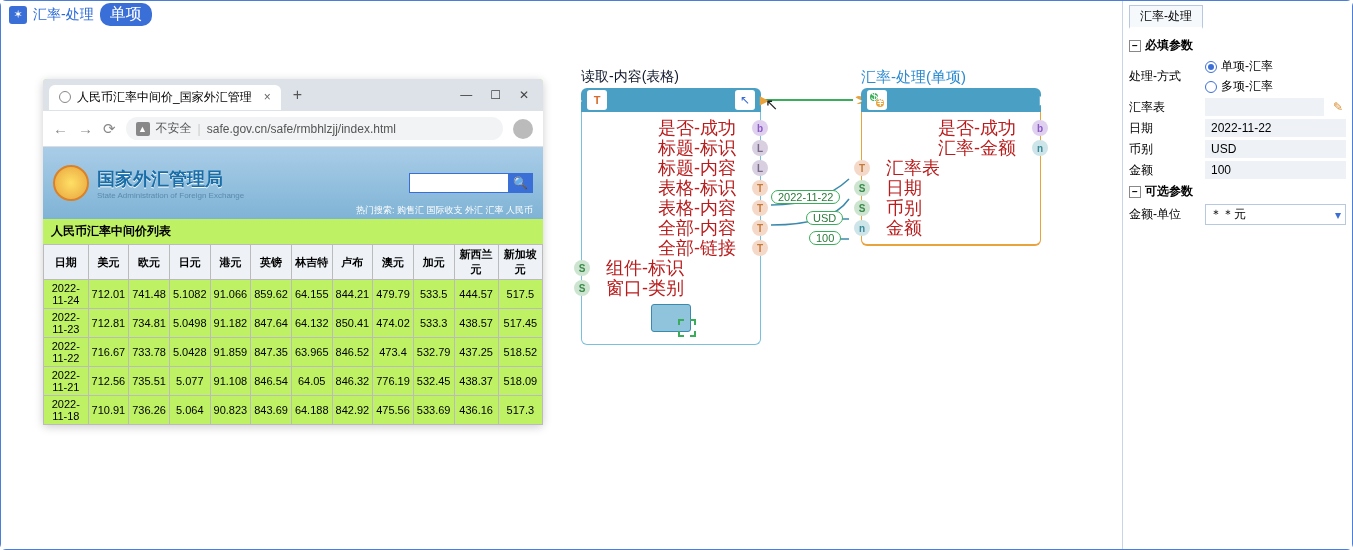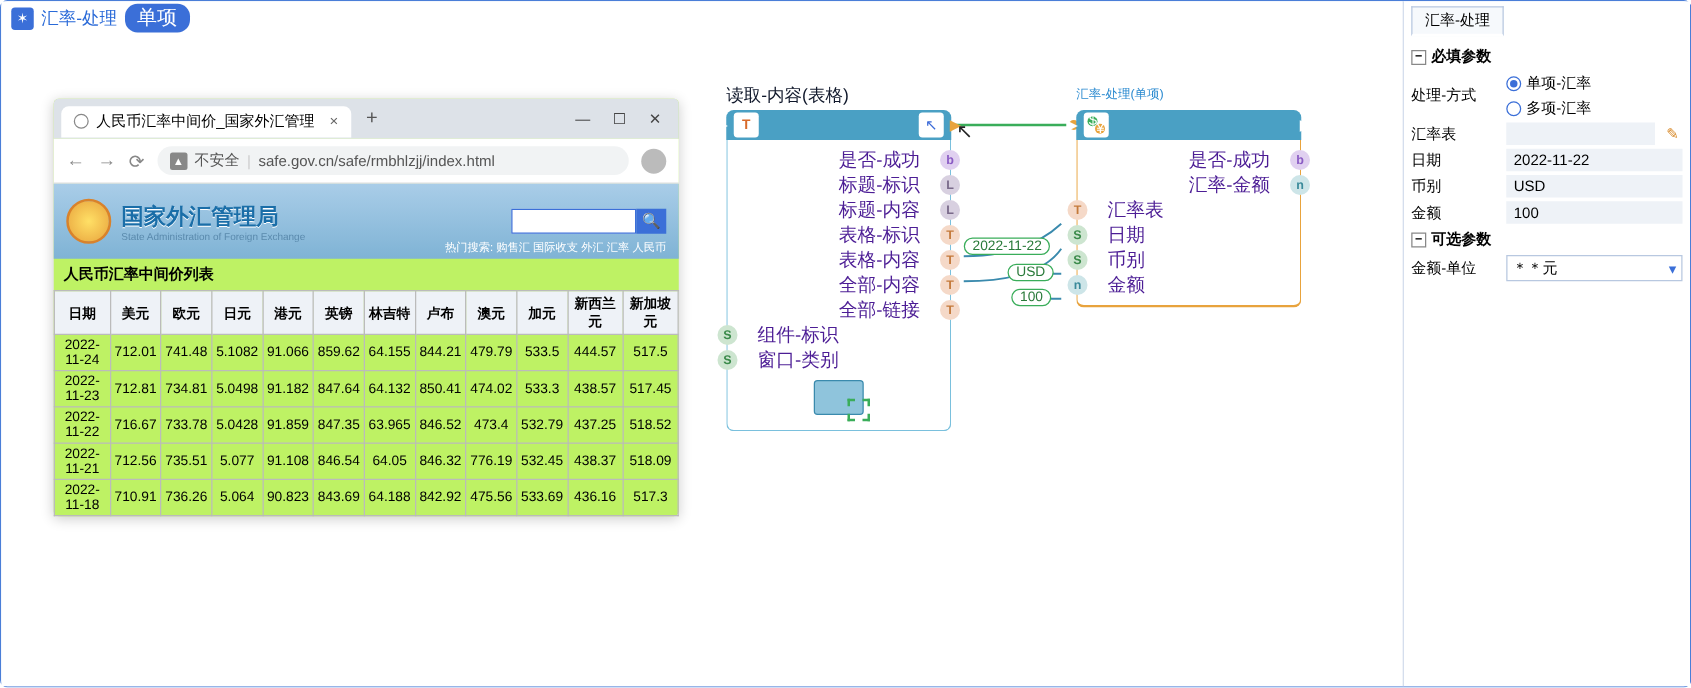--- a/index.html
+++ b/index.html
@@ -16,21 +16,21 @@
 .br-tab{display:flex;align-items:center;gap:6px;background:#fff;padding:4px 10px;border-radius:6px 6px 0 0;margin-top:4px;max-width:240px}
 .globe{width:12px;height:12px;border:1.5px solid #888;border-radius:50%;position:relative}
 .br-tab-x{margin-left:6px;color:#666;cursor:pointer}
 .br-plus{margin-left:12px;color:#555;font-size:16px}
 .br-winbtns{margin-left:auto;display:flex;gap:18px;color:#444;font-size:14px;padding-right:8px}
 .br-addr{display:flex;align-items:center;gap:10px;height:36px;padding:0 10px;background:#fff;border-bottom:1px solid #ddd}
 .nav-btn{color:#888;font-size:15px}
 .addr-box{flex:1;display:flex;align-items:center;gap:6px;background:#f1f3f4;border-radius:14px;padding:3px 10px;color:#555}
 .warn-icon{width:14px;height:14px;background:#888;border-radius:2px;color:#fff;display:flex;align-items:center;justify-content:center;font-size:9px}
 .avatar{width:20px;height:20px;background:#bbb;border-radius:50%}
-.hero{height:60px;background:linear-gradient(#a9cde8,#7fb3d5);position:relative;display:flex;align-items:center;padding:0 10px;color:#fff}
+.hero{height:72px;background:linear-gradient(#a9cde8,#7fb3d5);position:relative;display:flex;align-items:center;padding:0 10px;color:#fff}
 .emblem{width:36px;height:36px;background:radial-gradient(#ffe066,#e8a33d);border-radius:50%;border:2px solid #d9822b;margin-right:8px}
 .hero-title{color:#1a6ea8;font-size:18px;font-weight:bold;text-shadow:0 1px 0 #fff}
 .hero-sub{color:#5a8aad;font-size:8px}
 .search{margin-left:auto;display:flex}
 .search input{width:100px;height:20px;border:1px solid #3b6fd8;font-size:11px;padding:0 4px}
 .search button{width:24px;height:20px;background:#3b6fd8;border:none;color:#fff}
 .hotbar{position:absolute;bottom:2px;right:10px;font-size:9px;color:#fff}
 .table-title{font-weight:bold;padding:4px 8px}
 table{border-collapse:collapse;width:100%}
 th,td{border:1px solid #bbb;padding:2px 3px;text-align:center;font-size:11px}
@@ -39,37 +39,37 @@
 .node{position:absolute;border-radius:6px}
 .node-head{height:24px;border-radius:6px 6px 0 0;display:flex;align-items:center;padding:0 6px;position:relative}
 .node-head .arrow{position:absolute;color:#fff;font-size:12px}
 .node1{top:87px;left:580px;width:180px}
 .node1 .node-head{background:#4aa0c4}
 .node1-label{position:absolute;top:-20px;left:0;color:#0f172a;font-size:14px}
 .node1-icon{width:20px;height:20px;background:#fff;border-radius:3px;display:flex;align-items:center;justify-content:center;font-size:11px;font-weight:bold}
 .node1-cursor{width:20px;height:20px;background:#fff;border-radius:3px;margin-left:auto;display:flex;align-items:center;justify-content:center}
 .node1-body{border:1px solid #7ac0dd;border-top:none;border-radius:0 0 6px 6px;padding:6px 4px 12px;background:#fff}
 .row{display:flex;align-items:center;justify-content:flex-end;gap:4px;height:20px;position:relative}
-.row-label{font-size:15px;color:#4c1d95}
+.row-label{font-size:18px;color:#b91c1c}
 .port{width:16px;height:16px;border-radius:50%;display:flex;align-items:center;justify-content:center;font-size:10px;font-weight:bold;position:relative;right:-12px}
 .port-b{background:#e0d0f0;color:#8a5bc4}
 .port-l{background:#d8d0e0;color:#7a6a8a}
 .port-t{background:#f5d9c8;color:#c47a3b}
 .port-n{background:#cde5e8;color:#3a8a9a}
 .port-s{background:#cde5d0;color:#3a8a4a}
 .row-left{justify-content:flex-start}
 .row-left .port{right:auto;left:-12px}
 .mini-block{width:40px;height:28px;margin:6px auto 0;background:#8fc4dc;border:1px solid #3a8aad;border-radius:3px;position:relative}
 .mini-block::after{content:"";position:absolute;right:-6px;bottom:-6px;width:14px;height:14px;border:2px dashed #3aad5a}
 .cursor-outside{position:absolute;top:94px;left:764px;font-size:16px;color:#222}
 
 .vtag{position:absolute;background:#fff;border:1px solid #3aad5a;border-radius:8px;padding:0 6px;font-size:11px;color:#2a7a3a}
 .node2{top:87px;left:860px;width:180px}
 .node2 .node-head{background:#4aa0c4}
-.node2-label{position:absolute;top:-20px;left:0;color:#2a8ad0;font-size:10px}
+.node2-label{position:absolute;top:-20px;left:0;color:#2a8ad0;font-size:15px}
 .node2-icon{width:20px;height:20px;background:#fff;border-radius:3px;display:flex;align-items:center;justify-content:center}
 .node2-body{border:1px solid #e8a33d;border-top:none;border-radius:0 0 6px 6px;padding:6px 4px;background:#fff;border-bottom-width:2px}
 .row2{display:flex;align-items:center;gap:4px;height:20px;position:relative}
 .row2 .port{right:auto;left:-12px}
 .row2.out{justify-content:flex-end}
 .row2.out .port{left:auto;right:-12px}
 
 .links{position:absolute;top:0;left:0;pointer-events:none}
 
 .rpanel{width:230px;border-left:1px solid #c8d4e8;background:#fff;padding:4px 6px}

